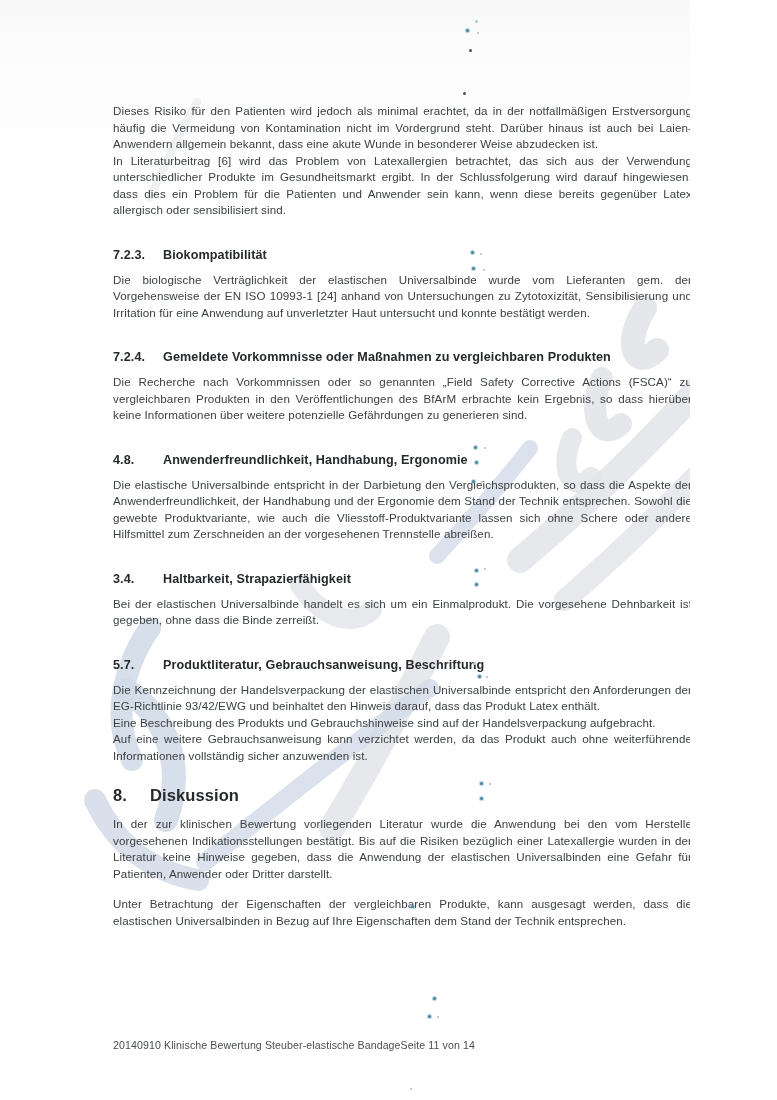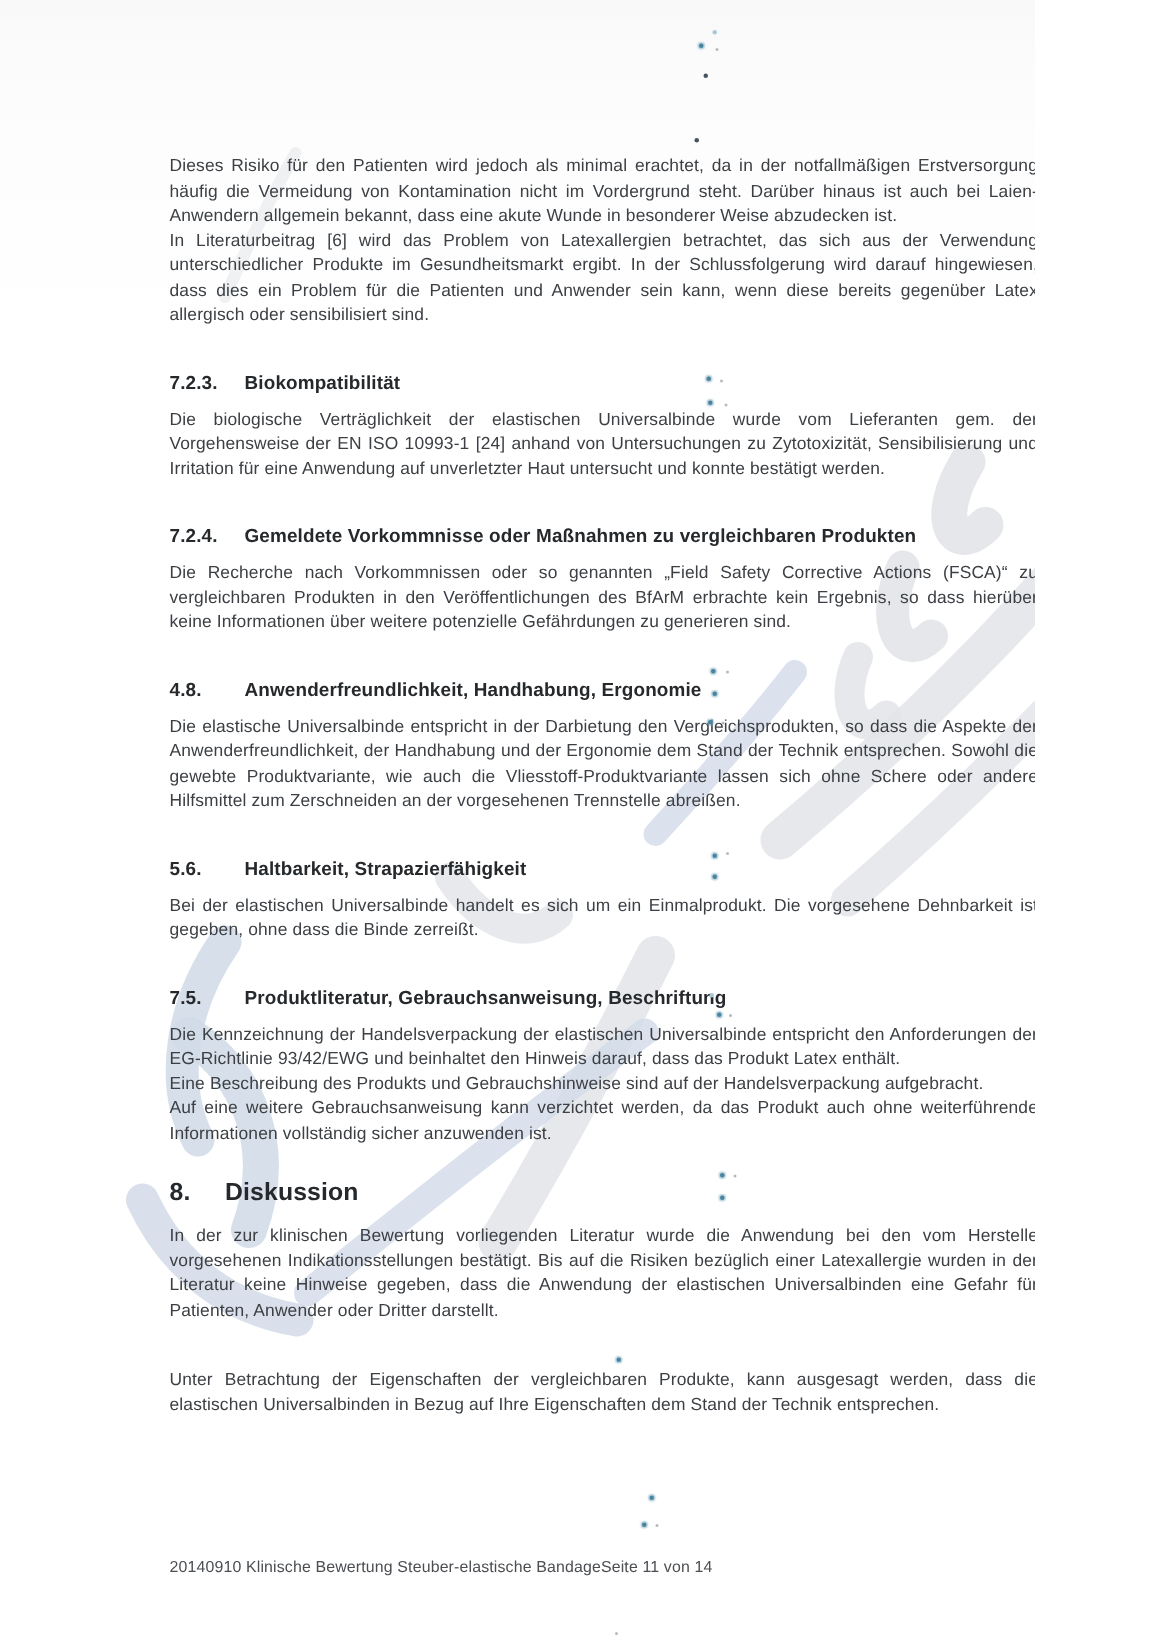--- a/index.html
+++ b/index.html
@@ -18,21 +18,21 @@
     pointer-events:none;
   }
   .watermark{ position:absolute; left:0; top:0; width:777px; height:1100px; pointer-events:none; }
   .wm-gray{ stroke:var(--watermark-gray); }
   .wm-blue{ stroke:var(--watermark-blue); }
   .doc{ position:absolute; left:113px; top:103px; width:579px; }
   .p{
     margin:0; font-size:11.6px; line-height:16.5px; color:var(--body-text);
     text-align:justify; letter-spacing:0.1px;
   }
-  .p.spaced{ margin-top:30px; }
+  .p.spaced{ margin-top:14px; }
   .h{
     margin:28px 0 8px 0; font-size:12.6px; line-height:17px; font-weight:bold;
     color:var(--heading-text); letter-spacing:0.1px;
   }
   .h.first{ margin-top:16px; }
   .h .hnum{ display:inline-block; width:50px; }
   .h8{ margin:20px 0 10px 0; font-size:16.5px; line-height:22px; }
   .h8 .hnum{ width:37px; }
   .footer{
     position:absolute; left:113px; right:85px; top:1039px;
@@ -81,26 +81,26 @@
       <span class="hnum">7.2.4.</span><span>Gemeldete Vorkommnisse oder Maßnahmen zu vergleichbaren Produkten</span>
     </div>
     <p class="p">Die Recherche nach Vorkommnissen oder so genannten „Field Safety Corrective Actions (FSCA)“ zu vergleichbaren Produkten in den Veröffentlichungen des BfArM erbrachte kein Ergebnis, so dass hierüber keine Informationen über weitere potenzielle Gefährdungen zu generieren sind.</p>
 
     <div class="h">
       <span class="hnum">4.8.</span><span>Anwenderfreundlichkeit, Handhabung, Ergonomie</span>
     </div>
     <p class="p">Die elastische Universalbinde entspricht in der Darbietung den Vergleichsprodukten, so dass die Aspekte der Anwenderfreundlichkeit, der Handhabung und der Ergonomie dem Stand der Technik entsprechen. Sowohl die gewebte Produktvariante, wie auch die Vliesstoff-Produktvariante lassen sich ohne Schere oder andere Hilfsmittel zum Zerschneiden an der vorgesehenen Trennstelle abreißen.</p>
 
     <div class="h">
-      <span class="hnum">5.6.</span><span>Haltbarkeit, Strapazierfähigkeit</span>
+      <span class="hnum">3.4.</span><span>Haltbarkeit, Strapazierfähigkeit</span>
     </div>
     <p class="p">Bei der elastischen Universalbinde handelt es sich um ein Einmalprodukt. Die vorgesehene Dehnbarkeit ist gegeben, ohne dass die Binde zerreißt.</p>
 
     <div class="h">
-      <span class="hnum">7.5.</span><span>Produktliteratur, Gebrauchsanweisung, Beschriftung</span>
+      <span class="hnum">5.7.</span><span>Produktliteratur, Gebrauchsanweisung, Beschriftung</span>
     </div>
     <p class="p">Die Kennzeichnung der Handelsverpackung der elastischen Universalbinde entspricht den Anforderungen der EG-Richtlinie 93/42/EWG und beinhaltet den Hinweis darauf, dass das Produkt Latex enthält.</p>
     <p class="p">Eine Beschreibung des Produkts und Gebrauchshinweise sind auf der Handelsverpackung aufgebracht.</p>
     <p class="p">Auf eine weitere Gebrauchsanweisung kann verzichtet werden, da das Produkt auch ohne weiterführende Informationen vollständig sicher anzuwenden ist.</p>
 
     <div class="h h8">
       <span class="hnum">8.</span><span>Diskussion</span>
     </div>
     <p class="p">In der zur klinischen Bewertung vorliegenden Literatur wurde die Anwendung bei den vom Herstelle vorgesehenen Indikationsstellungen bestätigt. Bis auf die Risiken bezüglich einer Latexallergie wurden in der Literatur keine Hinweise gegeben, dass die Anwendung der elastischen Universalbinden eine Gefahr für Patienten, Anwender oder Dritter darstellt.</p>
     <p class="p spaced">Unter Betrachtung der Eigenschaften der vergleichbaren Produkte, kann ausgesagt werden, dass die elastischen Universalbinden in Bezug auf Ihre Eigenschaften dem Stand der Technik entsprechen.</p>

